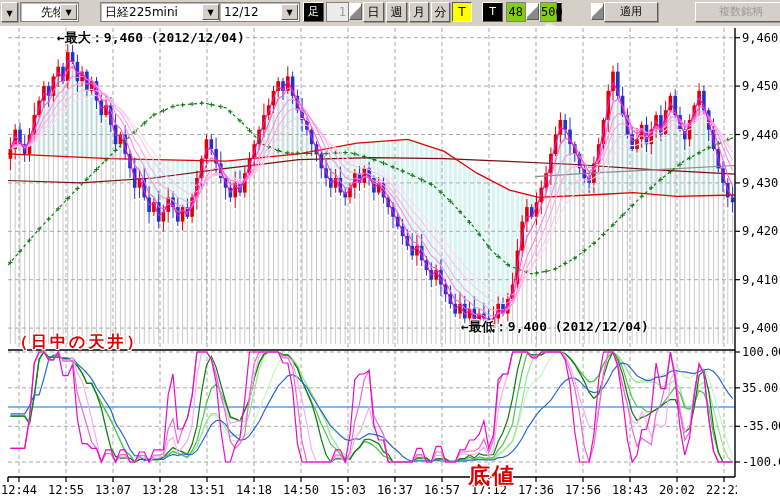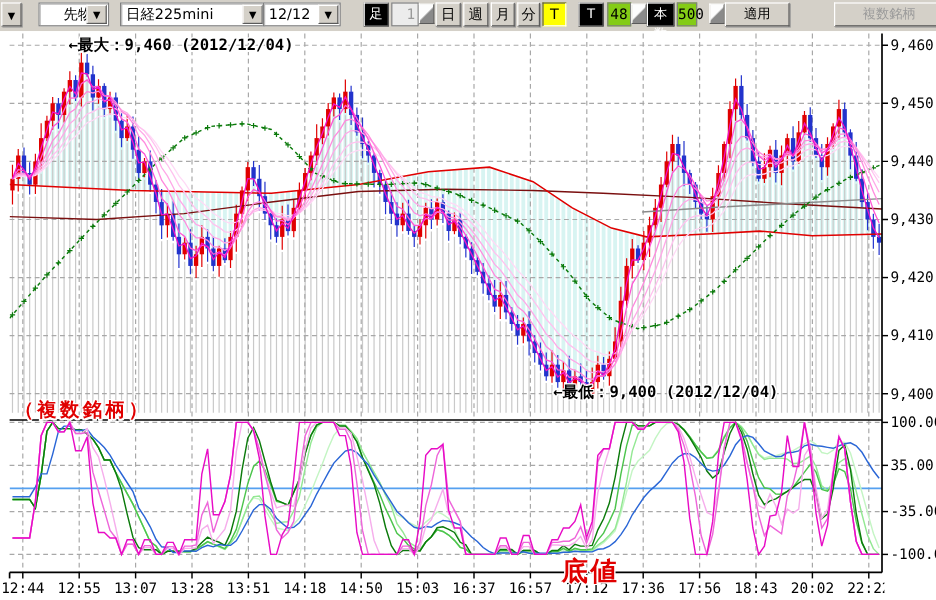--- a/index.html
+++ b/index.html
@@ -32,36 +32,36 @@
         text-shadow:-1px 0 #fff,1px 0 #fff,0 -1px #fff,0 1px #fff,
                     1px 1px #fff,-1px -1px #fff,1px -1px #fff,-1px 1px #fff;}
   .anno.black{color:#000;font-size:13px;font-weight:600;}
   .anno.red{color:#e00000;font-weight:bold;}
 </style>
 </head>
 <body>
 
 <div class="toolbar">
   <div class="tbi raised" style="left:1px;width:17px;"><span style="font-size:8px;">▼</span></div>
-  <div class="tbi combo" style="left:32px;width:59px;padding-left:20px;"><span>先物</span><span class="arrowbtn">▼</span></div>
+  <div class="tbi combo" style="left:20px;width:59px;padding-left:20px;"><span>先物</span><span class="arrowbtn">▼</span></div>
   <div class="tbi combo" style="left:100px;width:121px;"><span>日経225mini</span><span class="arrowbtn">▼</span></div>
-  <div class="tbi combo" style="left:219px;width:65px;"><span>12/12</span><span class="arrowbtn">▼</span></div>
+  <div class="tbi combo" style="left:219px;width:81px;"><span>12/12</span><span class="arrowbtn">▼</span></div>
   <div class="tbi blacklab" style="left:303px;width:21px;">足</div>
   <div class="tbi spinbox disabled" style="left:326px;width:23px;">1</div>
   <div class="spinicon" style="left:349px;"></div>
   <div class="tbi raised" style="left:363px;width:21px;">日</div>
   <div class="tbi raised" style="left:386px;width:21px;">週</div>
   <div class="tbi raised" style="left:409px;width:20px;">月</div>
   <div class="tbi raised" style="left:431px;width:19px;">分</div>
   <div class="tbi pressed" style="left:452px;width:20px;">T</div>
   <div class="tbi blacklab" style="left:482px;width:21px;">T</div>
   <div class="tbi spinbox" style="left:506px;width:20px;">48</div>
   <div class="spinicon" style="left:526px;"></div>
   <div class="tbi blacklab" style="left:539px;width:23px;">本数</div>
-  <div class="tbi spinbox" style="left:564px;width:17px;">500</div>
+  <div class="tbi spinbox" style="left:540px;width:17px;">500</div>
   <div class="spinicon" style="left:591px;"></div>
   <div class="tbi raised" style="left:604px;width:54px;font-size:11px;">適用</div>
   <div class="tbi raised disabled-text" style="left:695px;width:92px;font-size:11px;color:#9a9a9a;">複数銘柄</div>
 </div>
 
 <div class="chartwrap">
   <svg id="chart" width="780" height="474" viewBox="0 26 780 474">
       <defs>
         <clipPath id="cm">
           <rect x="8" y="28" width="727" height="321"></rect>
@@ -954,15 +954,15 @@
         <text x="489" y="494">17:12</text>
         <text x="536" y="494">17:36</text>
         <text x="583" y="494">17:56</text>
         <text x="630" y="494">18:43</text>
         <text x="677" y="494">20:02</text>
         <text x="724" y="494">22:22</text>
       </g>
     </svg>
   <div class="anno black" style="left:57px;top:3px;text-align:center;">←最大：9,460 (2012/12/04)</div>
   <div class="anno black" style="left:461px;top:292px;">←最低：9,400 (2012/12/04)</div>
-  <div class="anno red" style="left:12px;top:306px;font-size:16px;letter-spacing:3px;">（複数銘柄）</div>
+  <div class="anno red" style="left:12px;top:306px;font-size:16px;letter-spacing:3px;">（日中の天井）</div>
   <div class="anno red" style="left:468px;top:435px;font-size:22px;letter-spacing:2px;">底値</div>
 </div>
 
 </body></html>

